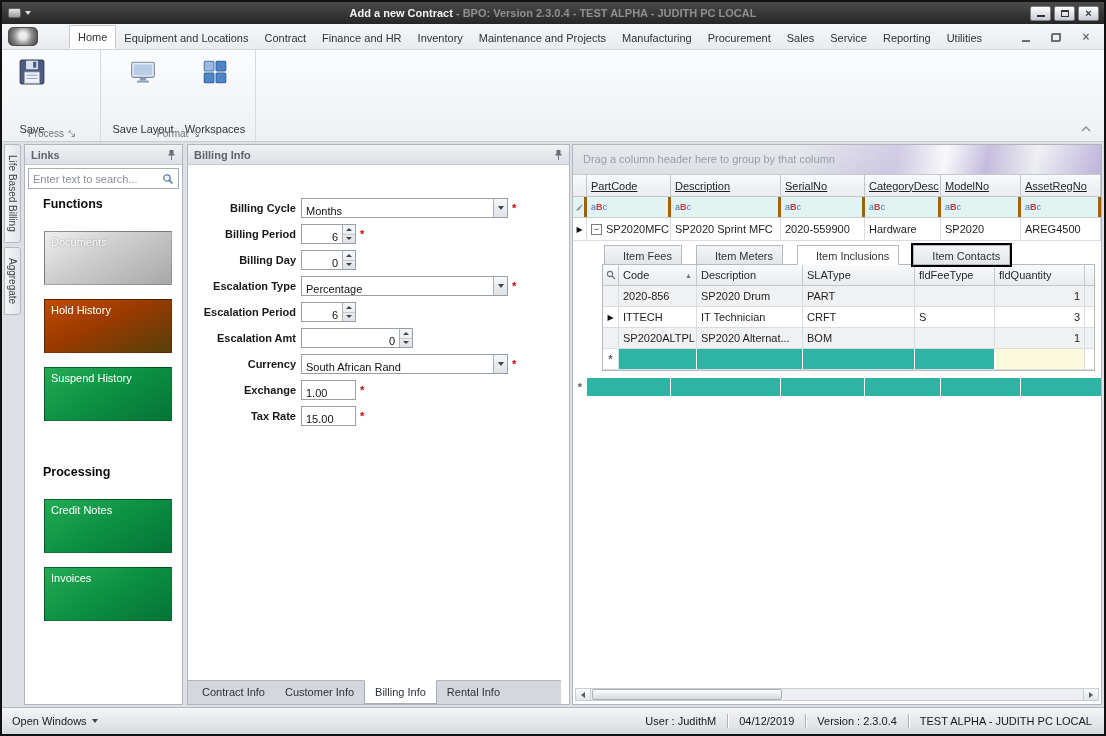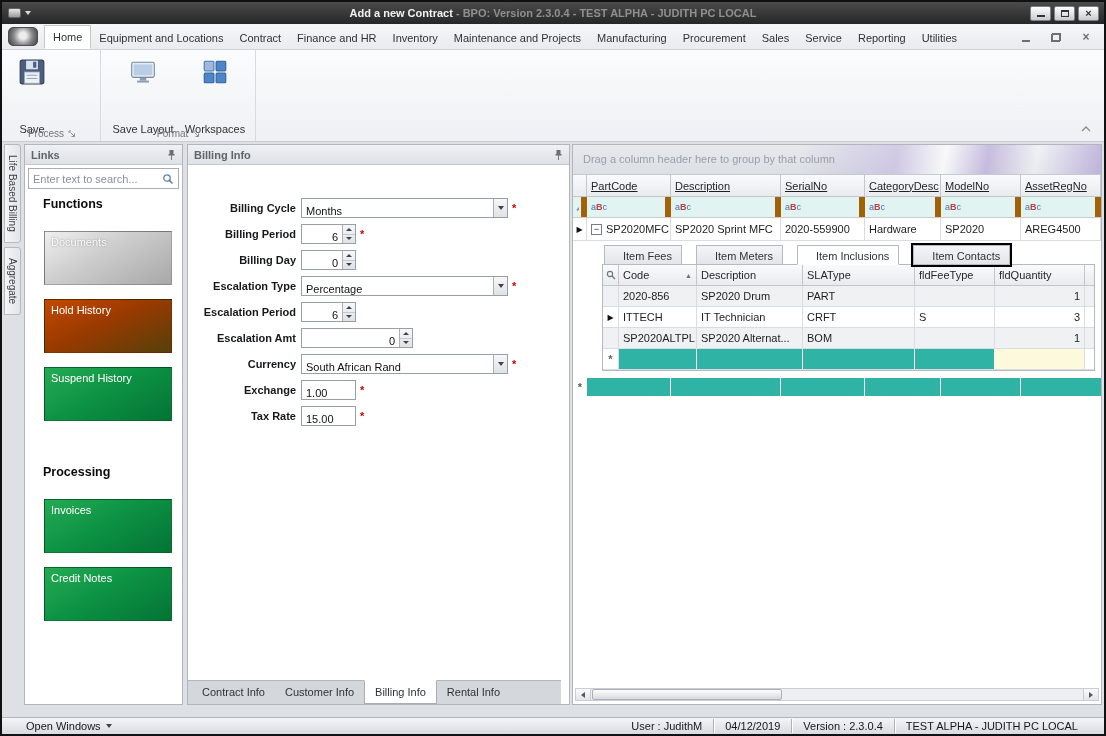--- a/index.html
+++ b/index.html
@@ -23,21 +23,21 @@
   .g-max { width:8px; height:7px; border:1px solid #333; border-top-width:2px; }
   .g-close { font-size:11px; font-weight:bold; color:#333; line-height:1; }
 
   
   .ribbon-tabrow { position:absolute; left:0; top:22px; right:0; height:26px;
     background:linear-gradient(#f5f6f8,#e9ebee); border-bottom:1px solid #d0d3d7; display:flex; align-items:flex-end; padding-left:4px; }
   .app-btn { margin:0 6px 3px 2px; }
   .app-orb { display:block; width:30px; height:19px; border-radius:5px; border:1px solid #4e4e4e;
     background:radial-gradient(circle at 50% 45%, #ececec 20%, #8a8a8a 55%, #3c3c3c 100%); }
   .rtab { padding:5px 8px 5px 8px; color:#2f3338; white-space:nowrap; cursor:default; }
-  .rtab.active { background:#fff; border:1px solid #c4c7cc; border-bottom:1px solid #fff; }
+  .rtab.active { background:#fff; border:1px solid #c4c7cc; border-bottom:1px solid #fff;margin-left:25px; }
   .mdi-btns { position:absolute; right:10px; top:6px; display:flex; gap:14px; align-items:center; }
   .mdi-btn { display:flex; align-items:center; justify-content:center; width:16px; height:14px; }
   .g-min-s { width:8px; height:2px; background:#6a6f75; margin-top:7px; }
   .g-restore { position:relative; width:10px; height:9px; }
   .g-restore::before { content:""; position:absolute; left:0; bottom:0; width:7px; height:6px; border:1px solid #6a6f75; background:#eef0f2; }
   .g-restore::after { content:""; position:absolute; right:0; top:0; width:7px; height:6px; border:1px solid #6a6f75; }
   .g-close-s { font-size:12px; font-weight:bold; color:#6a6f75; line-height:1; }
 
   
   .ribbon-body { position:absolute; left:0; top:48px; right:0; height:92px;
@@ -108,21 +108,21 @@
     background:linear-gradient(100deg, rgba(185,168,222,0) 0%, rgba(185,168,222,.45) 32%, rgba(255,255,255,.75) 48%,
       rgba(170,150,212,.5) 62%, rgba(255,255,255,.4) 78%, rgba(162,142,208,.55) 100%); }
   .g-row { display:flex; width:100%; }
   .gcell { display:flex; align-items:center; padding:0 4px; overflow:hidden; white-space:nowrap;
     border-right:1px solid #dadde0; height:100%; }
   .hdr { background:linear-gradient(#f9fafb,#e9ebee); border-right:1px solid #c3c6ca; color:#1f2226; }
   .cind { width:14px; padding:0 2px; justify-content:center; }
   .c0{width:84px;} .c1{width:110px;} .c2{width:84px;} .c3{width:76px;} .c4{width:80px;} .c5{flex:1;}
   .g-header { height:22px; border-bottom:1px solid #c3c6ca;text-decoration:underline; }
   .g-filter { height:21px; background:#e2f4f1; border-bottom:1px solid #c9ccd0; }
-  .g-filter .gcell { border-right:6px solid #a16207;align-items:center; }
+  .g-filter .gcell { border-right:3px solid #a16207;align-items:center; }
   .g-data { height:23px; background:#fff; border-bottom:1px solid #dadde0; }
   .abc { font-size:9px; letter-spacing:0; }
   .abc i { font-style:normal; color:#3f6fbf; } .abc b { font-weight:bold; color:#bf3f3f; }
   .arrow { font-size:8px; color:#111; font-style:normal; }
   .expander { width:11px; height:11px; border:1px solid #787d83; background:#fff; display:inline-flex; align-items:center;
     justify-content:center; font-size:9px; line-height:1; margin-right:4px; color:#222; flex:none; }
 
   .detail { margin:4px 6px 0 29px; }
   .dtabs { display:flex; height:20px; padding-left:2px; position:relative; z-index:1; margin-bottom:-1px; }
   .dtab { padding:4px 9px 0 18px; background:linear-gradient(#f4f5f7,#e3e5e9); border:1px solid #b6bac0; margin-right:14px;
@@ -149,22 +149,22 @@
   .hscroll { position:absolute; left:2px; right:2px; bottom:3px; height:13px; background:#edeff2; border:1px solid #c9ccd0; display:flex; align-items:stretch; }
   .sb-btn { width:15px; display:flex; align-items:center; justify-content:center; background:linear-gradient(#fbfbfc,#e2e5e9); }
   .sb-btn.left { border-right:1px solid #c9ccd0; } .sb-btn.right { border-left:1px solid #c9ccd0; }
   .tri-left { width:0;height:0;border-top:3.5px solid transparent;border-bottom:3.5px solid transparent;border-right:4px solid #555a60; }
   .tri-right { width:0;height:0;border-top:3.5px solid transparent;border-bottom:3.5px solid transparent;border-left:4px solid #555a60; }
   .sb-track { flex:1; position:relative; }
   .sb-thumb { position:absolute; left:1px; top:0; bottom:0; width:190px; background:linear-gradient(#fdfdfd,#d6dade);
     border:1px solid #aab0b6; border-radius:2px; }
 
   
-  .statusbar { position:absolute; left:0; right:0; bottom:0; height:17px; background:linear-gradient(#f4f5f7,#d8dbe0);
-    border-top:1px solid #b2b6bc; display:flex; align-items:center; padding:0 24px; }
+  .statusbar { position:absolute; left:0; right:0; bottom:0; height:27px; background:linear-gradient(#f4f5f7,#d8dbe0);
+    border-top:1px solid #b2b6bc; display:flex; align-items:center; padding:0 10px; }
   .open-windows { display:flex; align-items:center; gap:5px; color:#17181a; cursor:default; }
   .status-right { margin-left:auto; display:flex; align-items:center; }
   .sseg { color:#17181a; padding:0 2px; white-space:nowrap; }
   .ssep { width:1px; height:14px; background:#aeb2b8; box-shadow:1px 0 0 #fff; margin:0 9px; }
 </style>
 </head>
 <body>
 
 <div class="window">
 
@@ -297,22 +297,22 @@
             <line x1="7.4" y1="7.4" x2="10.5" y2="10.5" stroke="#5a7fae" stroke-width="1.6"></line>
           </svg>
       </span>
     </div>
     <div class="links-content">
       <div class="section-heading">Functions</div>
       <div class="link-btn gray"><span>Documents</span></div>
       <div class="link-btn red"><span>Hold History</span></div>
       <div class="link-btn green"><span>Suspend History</span></div>
       <div class="section-heading second">Processing</div>
+      <div class="link-btn green"><span>Credit Notes</span></div>
       <div class="link-btn green"><span>Invoices</span></div>
-      <div class="link-btn green"><span>Credit Notes</span></div>
     </div>
   </div>
 
   <div class="panel billing-panel">
     <div class="panel-header">
       <span>Billing Info</span>
       <span class="pin">
         <svg width="9" height="12">
             <path d="M2.5 1 h4 v4 h-4 z M1.5 5 h6 v1.5 h-6 z M4.1 6.5 h0.9 v4.5 h-0.9 z" fill="#6a6f76"></path>
           </svg>

